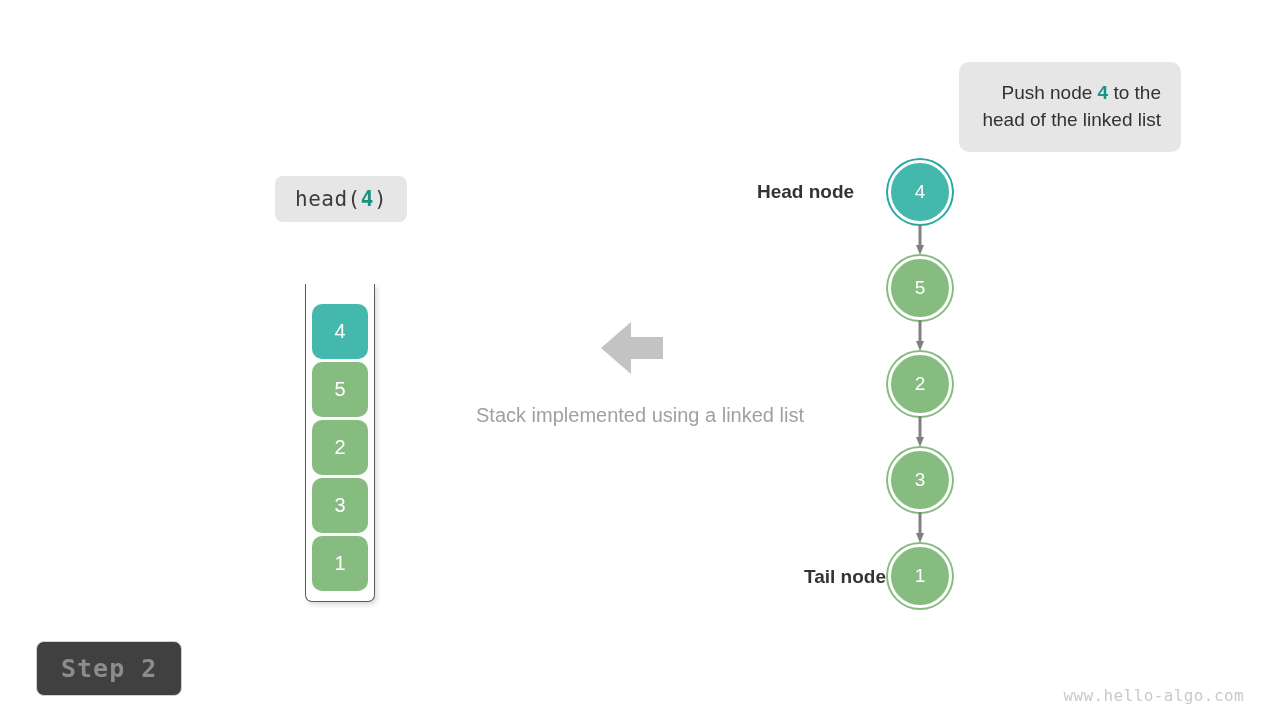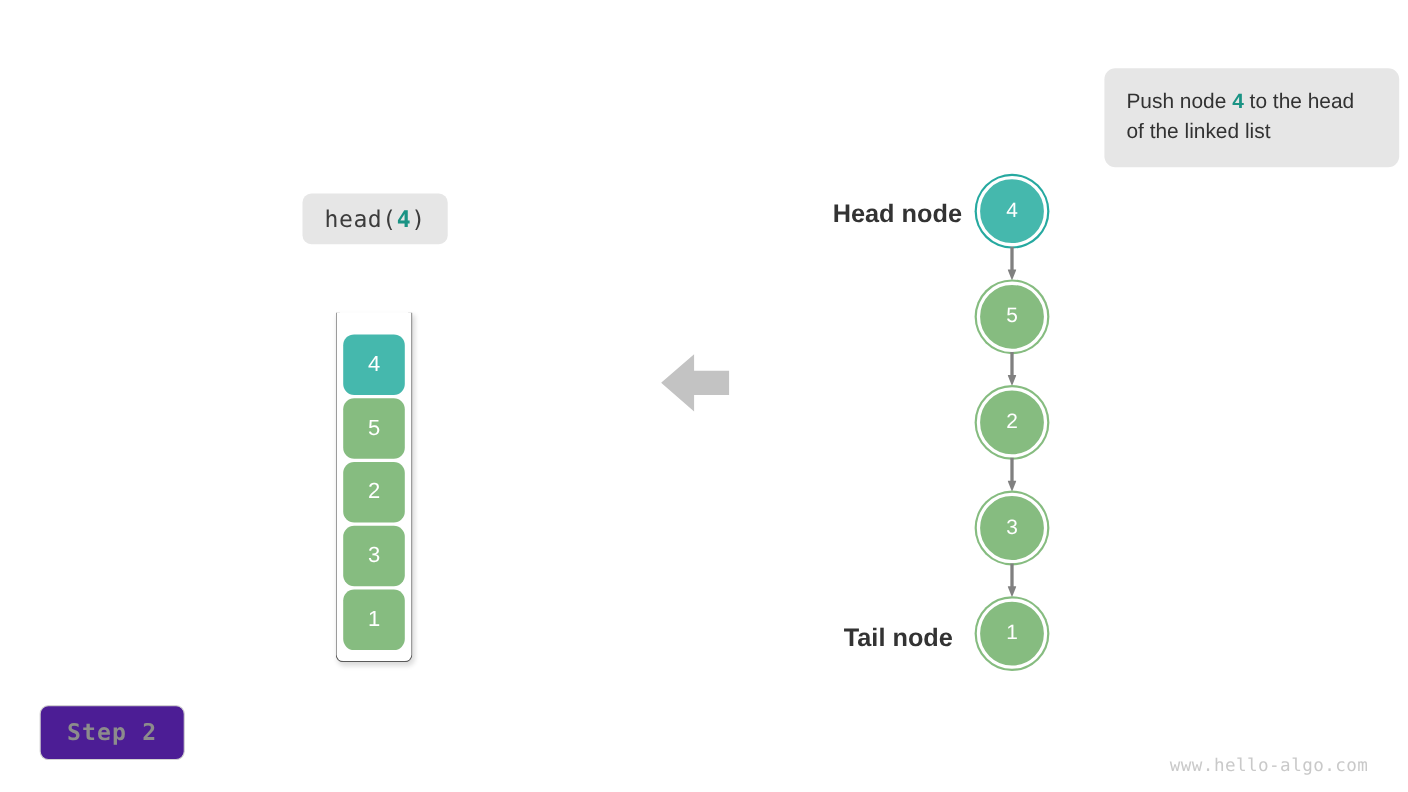--- a/index.html
+++ b/index.html
@@ -15,30 +15,31 @@
     position: relative;
   }
   .stage {
     position: absolute;
     inset: 0;
   }
 
   
   .callout {
     position: absolute;
-    left: 1004px;
+    left: 959px;
     top: 62px;
-    width: 268px;
+    width: 222px;
     box-sizing: border-box;
     padding: 18px 20px;
     background: #e6e6e6;
     border-radius: 10px;
     color: #323232;
     font-size: 19px;
     line-height: 1.42;
+    text-align: right;
   }
   .callout .hl {
     color: #1a9384;
     font-weight: bold;
   }
 
   
   .push-label {
     position: absolute;
     left: 275px;
@@ -151,38 +152,38 @@
   .ll-link {
     position: absolute;
     left: 28px;
     width: 8px;
   }
   .ll-link svg { display: block; }
 
   .side-label {
     position: absolute;
     color: #333333;
-    font-size: 23px;
+    font-size: 19px;
     font-weight: bold;
     white-space: nowrap;
   }
   .label-head { left: 757px; top: 181px; }
-  .label-tail { left: 767px; top: 566px; }
+  .label-tail { left: 804px; top: 566px; }
 
   
   .step-badge {
     position: absolute;
     left: 36px;
     top: 641px;
     padding: 12px 24px;
-    background: #4c1d95;
+    background: #404040;
     border: 1.5px solid #d2d2d2;
     border-radius: 8px;
     font-family: "DejaVu Sans Mono", "Liberation Mono", monospace;
-    font-size: 21px;
+    font-size: 25px;
     font-weight: bold;
     color: #8c8c8c;
     letter-spacing: 1px;
   }
 
   
   .watermark {
     position: absolute;
     right: 36px;
     bottom: 15px;
@@ -215,20 +216,21 @@
       <div class="stack-cell green">1</div>
     </div>
   </div>
 
   <div class="center-arrow">
     <svg width="62" height="56" viewBox="0 0 62 56">
       <polygon points="0,28 30,2 30,17 62,17 62,39 30,39 30,54" fill="#c3c3c3"></polygon>
     </svg>
   </div>
 
+  <div class="caption">Stack implemented using a linked list</div>
 
   <div class="side-label label-head">Head node</div>
   <div class="side-label label-tail">Tail node</div>
 
   <div class="ll">
 
     <div class="ll-node teal" style="top:0px;">4</div>
     <div class="ll-link" style="top:64px;height:32px;">
       <svg width="8" height="32" viewBox="0 0 8 32">
         <line x1="4" y1="0" x2="4" y2="22" stroke="#808080" stroke-width="3"></line>

